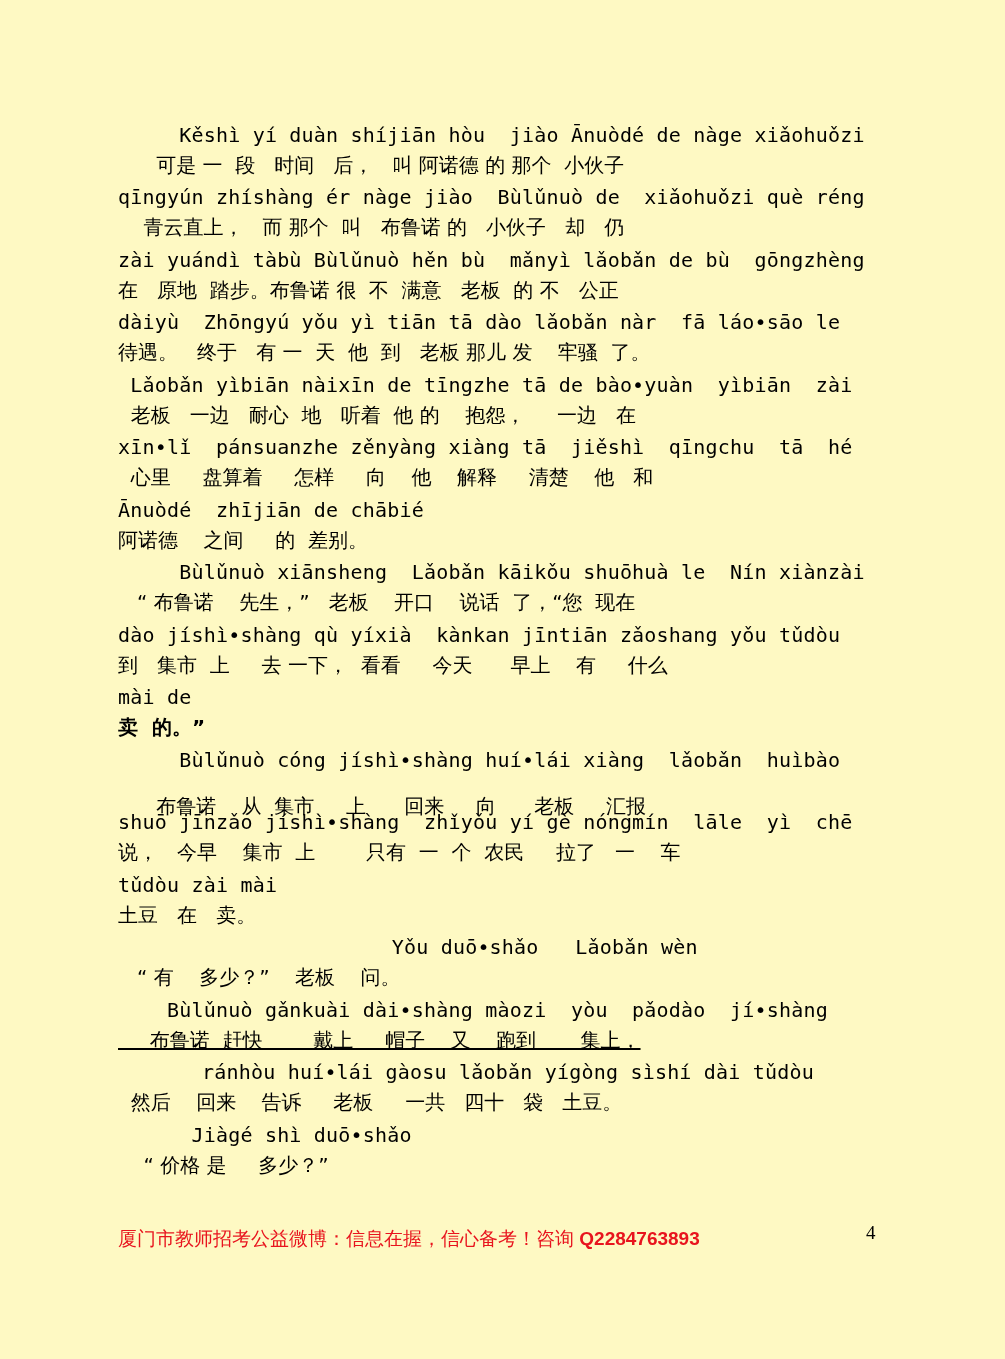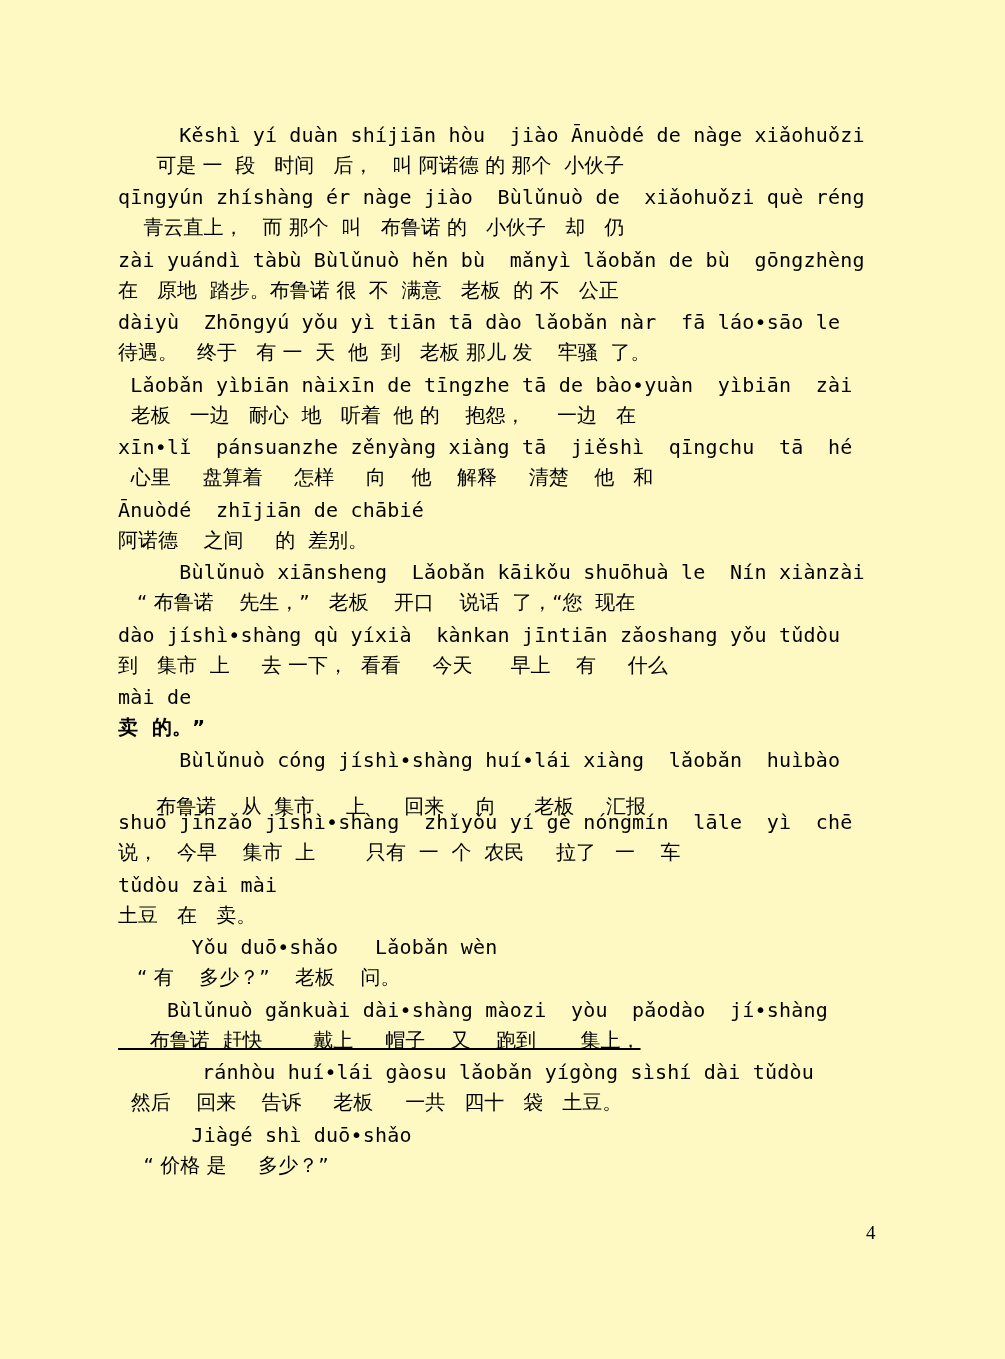--- a/index.html
+++ b/index.html
@@ -36,24 +36,25 @@
       <div class="line py" style="top: 621px;">dào jíshì•shàng qù yíxià  kànkan jīntiān zǎoshang yǒu tǔdòu</div>
       <div class="line hz" style="top: 650px;">到   集市  上     去 一下，  看看     今天      早上    有     什么</div>
       <div class="line py" style="top: 683px;">mài de</div>
       <div class="line hz" style="top: 712px; font-weight: bold;">卖  的。”</div>
       <div class="line py" style="top: 746px;">     Bùlǔnuò cóng jíshì•shàng huí•lái xiàng  lǎobǎn  huìbào</div>
       <div class="line hz" style="top: 775px; margin-top: 16px;">      布鲁诺    从  集市     上      回来     向      老板     汇报</div>
       <div class="line py" style="top: 808px;">shuō jīnzǎo jíshì•shàng  zhǐyǒu yí gè nóngmín  lāle  yì  chē</div>
       <div class="line hz" style="top: 837px;">说，   今早    集市  上        只有  一  个  农民     拉了   一    车</div>
       <div class="line py" style="top: 871px;">tǔdòu zài mài</div>
       <div class="line hz" style="top: 900px;">土豆   在   卖。</div>
-      <div class="line py" style="top: 933px;">      Yǒu duō•shǎo   Lǎobǎn wèn</div>
+      <div class="line py" style="top: 933px; text-align: center;">      Yǒu duō•shǎo   Lǎobǎn wèn</div>
       <div class="line hz" style="top: 962px;">   “ 有    多少？”    老板    问。</div>
       <div class="line py" style="top: 996px;">    Bùlǔnuò gǎnkuài dài•shàng màozi  yòu  pǎodào  jí•shàng</div>
       <div class="line hz" style="top: 1025px; text-decoration: underline;">     布鲁诺  赶快        戴上     帽子    又    跑到       集上，</div>
       <div class="line py" style="top: 1058px; text-align: center;">ránhòu huí•lái gàosu lǎobǎn yígòng sìshí dài tǔdòu</div>
       <div class="line hz" style="top: 1087px;">  然后    回来    告诉     老板     一共   四十   袋   土豆。</div>
       <div class="line py" style="top: 1121px;">      Jiàgé shì duō•shǎo</div>
       <div class="line hz" style="top: 1150px;">    “ 价格 是     多少？”</div>
     </div>
 
+  <div class="footer-text"><span>厦门市教师招考公益微博：信息在握，信心备考！咨询 </span><span class="qq">Q2284763893</span></div>
   <div class="page-num">4</div>
 </div>
 
 </body></html>

